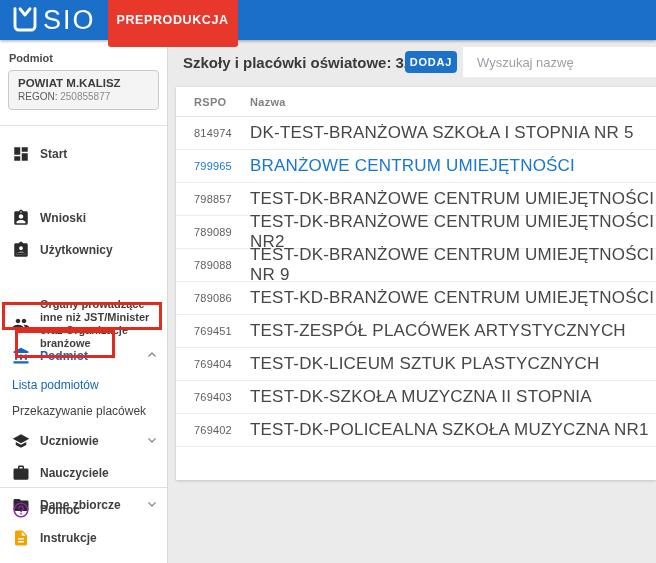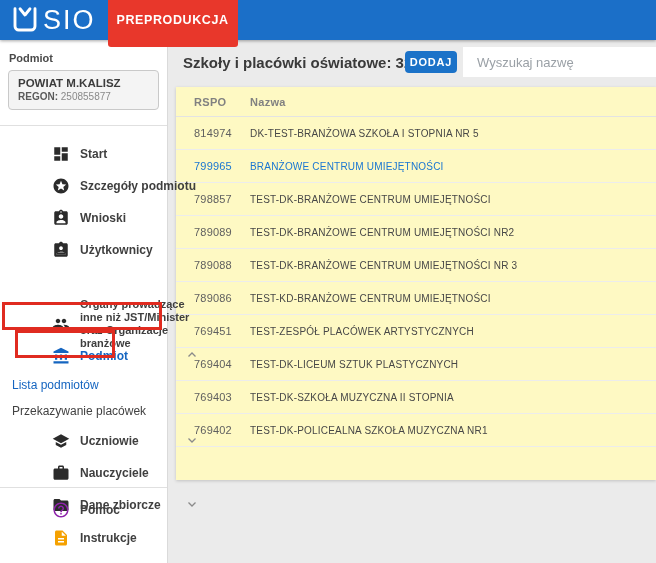--- a/index.html
+++ b/index.html
@@ -33,27 +33,27 @@
     background:#fff; border-right:1px solid #dadada; z-index:2;
   }
   .section-label { position:absolute; top:12px; left:9px; font-size:11px; font-weight:700; color:#4a4a4a; }
   .entity-box {
     position:absolute; top:30px; left:8px; width:151px; height:40px;
     background:#f4f4f4; border:1px solid #c9c9c9; border-radius:4px;
     padding:5px 9px;
   }
   .entity-name { font-size:11.5px; font-weight:700; color:#3c3c3c; line-height:14px; }
   .entity-regon { font-size:10px; color:#8a8a8a; line-height:13px; }
-  .entity-regon b { color:#5a5a5a; font-weight:700; }
+  .entity-regon b { color:#5a5a5a; font-weight:400; }
   .sb-divider { position:absolute; left:0; width:100%; height:1px; background:#e0e0e0; }
 
   .menu-item {
     position:absolute; left:0; width:168px;
     display:flex; align-items:center; gap:10px;
-    padding-left:12px; cursor:pointer;margin-left:40px;
+    padding-left:12px; cursor:pointer;
   }
   .menu-item .mi-icon { width:18px; height:18px; flex:0 0 18px; display:flex; align-items:center; justify-content:center; }
   .menu-item .mi-label { font-size:12px; font-weight:700; color:#3f3f3f; line-height:13px; }
   .menu-item.multiline .mi-label { white-space:pre-line; font-size:11px; }
   .menu-item.active .mi-label { color:#1565c0; }
   .menu-item .chev { position:absolute; right:10px; top:50%; transform:translateY(-50%); }
   .sub-item {
     position:absolute; left:0; width:168px; padding-left:12px;
     display:flex; align-items:center; cursor:pointer;
   }
@@ -79,30 +79,30 @@
   .search-input {
     position:absolute; left:463px; top:47px; width:193px; height:30px; z-index:1;
     background:#fff; border:none; outline:none;
     padding:0 14px; font-family:"Liberation Sans",sans-serif;
     font-size:13px; color:#3c3c3c;
   }
   .search-input::placeholder { color:#9aa0a6; }
 
   .card {
     position:absolute; left:176px; top:87px; right:0; height:393px;
-    background:#fef9c3; z-index:1;
+    background:#ffffff; z-index:1;
     box-shadow:0 1px 3px rgba(0,0,0,.18);
   }
   .t-header { display:flex; height:30px; align-items:center; border-bottom:1px solid #e3e3e3; }
   .t-header .c1, .t-header .c2 { font-size:11px; font-weight:700; color:#818181; letter-spacing:.3px; }
   .c1 { width:56px; margin-left:18px; flex:0 0 56px; }
   .c2 { flex:1; }
   .t-row { display:flex; height:33px; align-items:center; border-bottom:1px solid #ececec; cursor:pointer; }
   .t-row .c1 { font-size:11px; color:#5f5f5f; letter-spacing:.2px; }
-  .t-row .c2 { font-size:10px; color:#474747; letter-spacing:.2px; }
+  .t-row .c2 { font-size:17px; color:#474747; letter-spacing:.2px; }
   .t-row.hl .c1, .t-row.hl .c2 { color:#1976d2; }
 </style>
 </head>
 <body>
 
 <header class="topbar">
   <div class="logo">
     <span>
       <svg width="30" height="30" viewBox="0 0 24 24" fill="none" stroke="#ffffff" stroke-width="2.3" stroke-linecap="round" stroke-linejoin="round">
         <path d="M4 3 v14 a3 3 0 0 0 3 3 h10 a3 3 0 0 0 3 -3 V3"></path>
@@ -126,28 +126,20 @@
 
   <div class="menu-item" style="top:98px; height:32px">
     <span class="mi-icon">
       <svg width="18" height="18" viewBox="0 0 24 24" fill="#2b2b2b">
           <path d="M3 13h8V3H3v10zm0 8h8v-6H3v6zm10 0h8V11h-8v10zm0-18v6h8V3h-8z"></path>
         </svg>
     </span>
     <span class="mi-label">Start</span>
   </div>
 
-  <div class="menu-item" style="top:130px; height:32px">
-    <span class="mi-icon">
-      <svg width="18" height="18" viewBox="0 0 24 24" fill="#2b2b2b">
-          <path d="M11.99 2C6.47 2 2 6.48 2 12s4.47 10 9.99 10C17.52 22 22 17.52 22 12S17.52 2 11.99 2zm4.24 16L12 15.45 7.77 18l1.12-4.81-3.73-3.23 4.92-.42L12 5l1.92 4.53 4.92.42-3.73 3.23L16.23 18z"></path>
-        </svg>
-    </span>
-    <span class="mi-label">Szczegóły podmiotu</span>
-  </div>
 
   <div class="menu-item" style="top:162px; height:32px">
     <span class="mi-icon">
       <svg width="18" height="18" viewBox="0 0 24 24" fill="#2b2b2b">
           <path d="M19 3h-4.18C14.4 1.84 13.3 1 12 1c-1.3 0-2.4.84-2.82 2H5c-1.1 0-2 .9-2 2v14c0 1.1.9 2 2 2h14c1.1 0 2-.9 2-2V5c0-1.1-.9-2-2-2zm-7 0c.55 0 1 .45 1 1s-.45 1-1 1-1-.45-1-1 .45-1 1-1zm0 4c1.66 0 3 1.34 3 3s-1.34 3-3 3-3-1.34-3-3 1.34-3 3-3zm6 12H6v-1.4c0-2 4-3.1 6-3.1s6 1.1 6 3.1V19z"></path>
         </svg>
     </span>
     <span class="mi-label">Wnioski</span>
   </div>
 
@@ -278,21 +270,21 @@
   <div class="t-row">
     <span class="c1">798857</span>
     <span class="c2">TEST-DK-BRANŻOWE CENTRUM UMIEJĘTNOŚCI</span>
   </div>
   <div class="t-row">
     <span class="c1">789089</span>
     <span class="c2">TEST-DK-BRANŻOWE CENTRUM UMIEJĘTNOŚCI NR2</span>
   </div>
   <div class="t-row">
     <span class="c1">789088</span>
-    <span class="c2">TEST-DK-BRANŻOWE CENTRUM UMIEJĘTNOŚCI NR 3</span>
+    <span class="c2">TEST-DK-BRANŻOWE CENTRUM UMIEJĘTNOŚCI NR 9</span>
   </div>
   <div class="t-row">
     <span class="c1">789086</span>
     <span class="c2">TEST-KD-BRANŻOWE CENTRUM UMIEJĘTNOŚCI</span>
   </div>
   <div class="t-row">
     <span class="c1">769451</span>
     <span class="c2">TEST-ZESPÓŁ PLACÓWEK ARTYSTYCZNYCH</span>
   </div>
   <div class="t-row">

